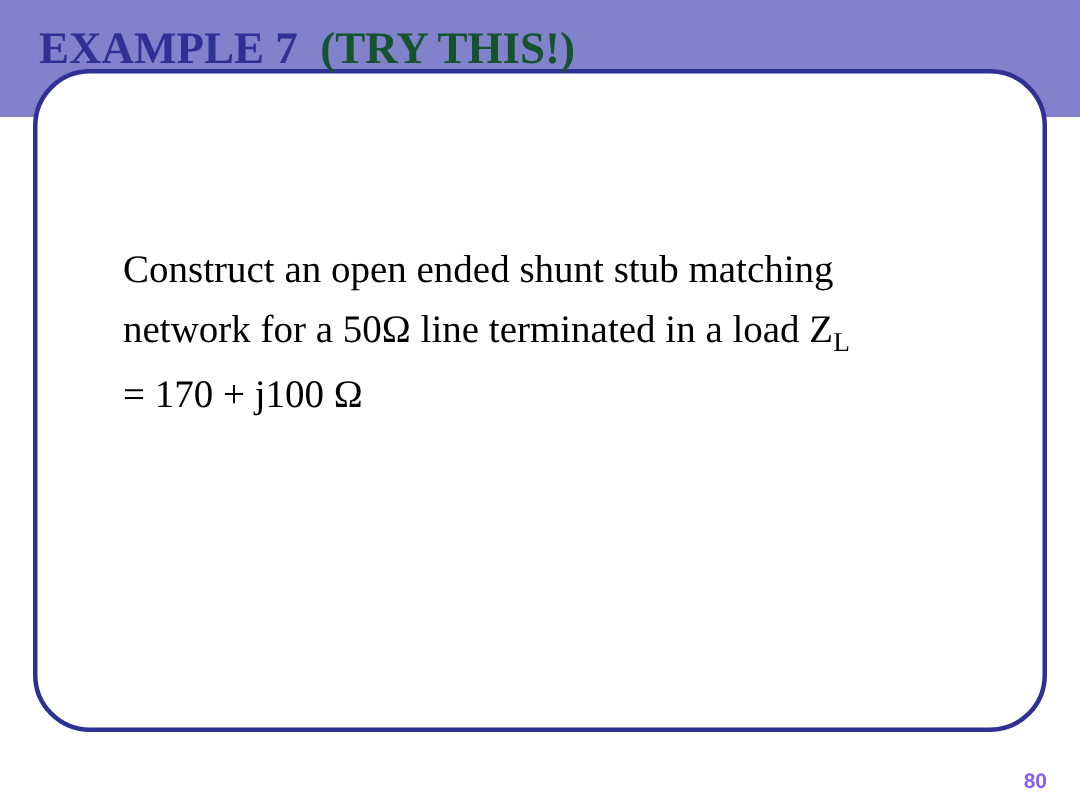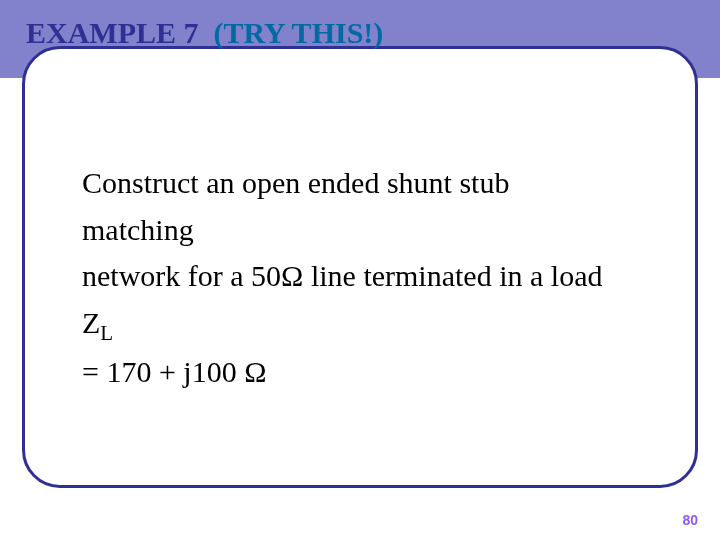--- a/index.html
+++ b/index.html
@@ -28,39 +28,39 @@
   .title {
     position: absolute;
     top: 16px;
     left: 26px;
     font-size: 30px;
     font-weight: bold;
     color: #2e3193;
     white-space: nowrap;
   }
   .title .try {
-    color: #0369a1;
+    color: #14532d;
   }
   .content-frame {
     position: absolute;
     top: 46px;
     left: 22px;
     width: 676px;
     height: 442px;
     border: 3px solid #2e3193;
     border-radius: 38px;
     background: #ffffff;
     box-sizing: border-box;
   }
   .body-text {
     position: absolute;
     top: 160px;
     left: 82px;
     width: 540px;
-    font-size: 30px;
+    font-size: 26px;
     line-height: 1.55;
     color: #000000;
   }
   .body-text sub {
     font-size: 0.7em;
     vertical-align: sub;
   }
   .page-num {
     position: absolute;
     right: 22px;

